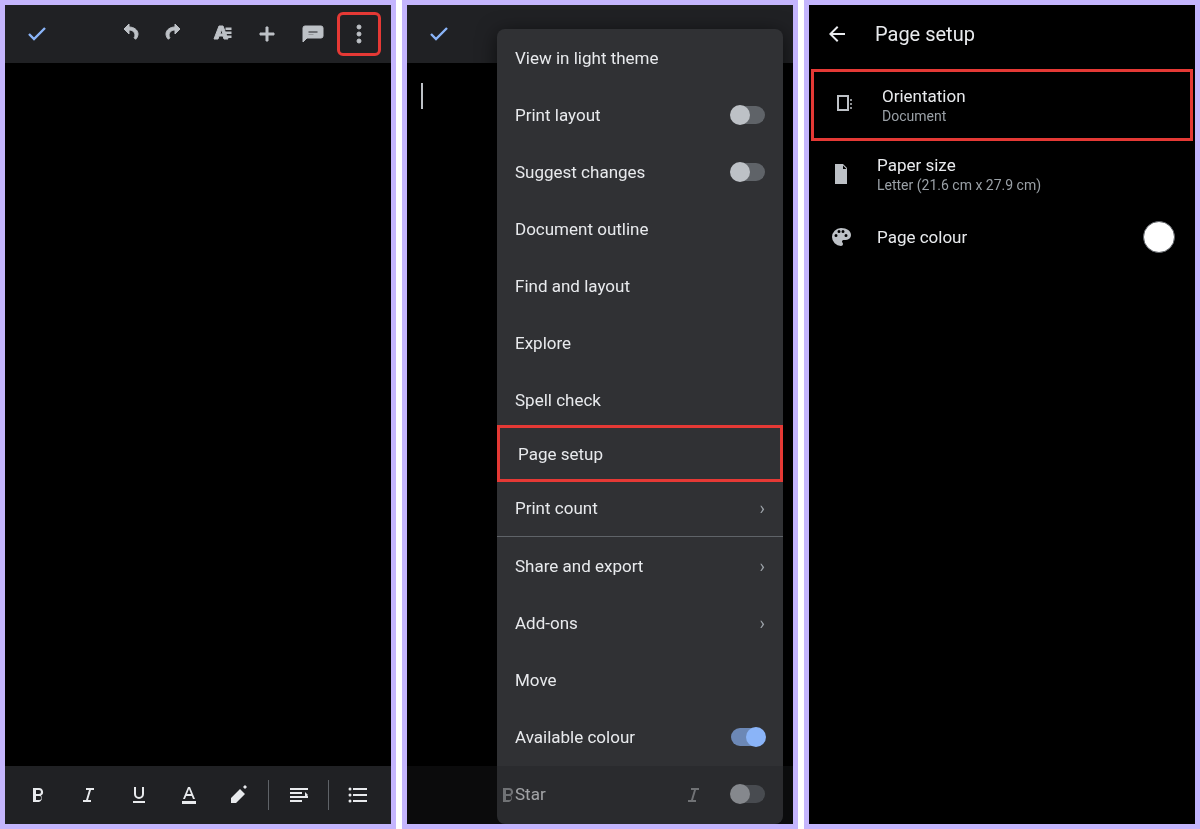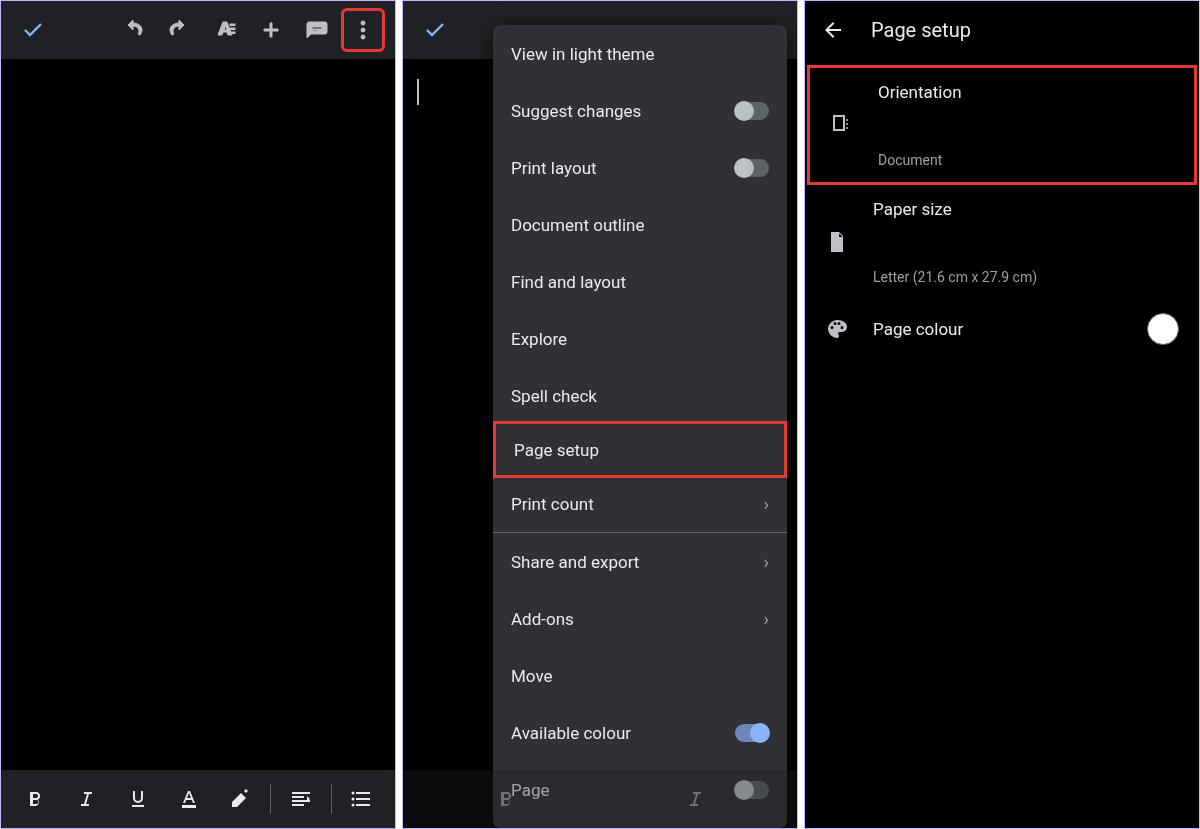--- a/index.html
+++ b/index.html
@@ -11,21 +11,21 @@
     display: flex;
     gap: 6px;
     padding: 0;
   }
   .panel {
     flex: 1 1 0;
     background: #000;
     position: relative;
     overflow: hidden;
     height: 100%;
-    border: 1px solid #c4b5fd;
+    border: 5px solid #c4b5fd;
   }
   
   .top-toolbar {
     height: 58px;
     background: #202124;
     display: flex;
     align-items: center;
     padding: 0 10px;
     color: #bdc1c6;
   }
@@ -138,21 +138,21 @@
   .p3-row.bordered {
     border: 3px solid #e53935;
     margin: 0 2px;
   }
   .p3-icon {
     width: 28px; height: 28px;
     display:flex; align-items:center; justify-content:center;
     color:#bdc1c6;
   }
   .p3-icon svg { width:24px; height:24px; fill:currentColor; }
-  .p3-text { flex:1; display:flex; flex-direction:column;gap:48px; }
+  .p3-text { flex:1; display:flex; flex-direction:column; }
   .p3-text .t1 { font-size: 17px; color:#e8eaed; }
   .p3-text .t2 { font-size: 14px; color:#9aa0a6; margin-top:2px; }
   .color-swatch {
     width: 32px; height: 32px; border-radius: 50%; background:#fff;
     border: 1px solid #5f6368;
   }
 </style>
 </head>
 <body>
 
@@ -269,32 +269,32 @@
   </div>
   <div class="panel2-body">
     <div class="cursor"></div>
   </div>
 
   <div class="overflow-menu">
     <div class="menu-item">
       <span class="menu-label">View in light theme</span>
     </div>
     <div class="menu-item">
+      <span class="menu-label">Print layout</span>
+      <div class="toggle">
+          <div class="knob"></div>
+        </div>
+    </div>
+    <div class="menu-item">
       <span class="menu-label">Suggest changes</span>
       <div class="toggle">
           <div class="knob"></div>
         </div>
     </div>
     <div class="menu-item">
-      <span class="menu-label">Print layout</span>
-      <div class="toggle">
-          <div class="knob"></div>
-        </div>
-    </div>
-    <div class="menu-item">
       <span class="menu-label">Document outline</span>
     </div>
     <div class="menu-item">
       <span class="menu-label">Find and layout</span>
     </div>
     <div class="menu-item">
       <span class="menu-label">Explore</span>
     </div>
     <div class="menu-item">
       <span class="menu-label">Spell check</span>
@@ -318,21 +318,21 @@
     <div class="menu-item">
       <span class="menu-label">Move</span>
     </div>
     <div class="menu-item">
       <span class="menu-label">Available colour</span>
       <div class="toggle on">
           <div class="knob"></div>
         </div>
     </div>
     <div class="menu-item">
-      <span class="menu-label">Page</span>
+      <span class="menu-label">Star</span>
       <div class="toggle">
           <div class="knob"></div>
         </div>
     </div>
   </div>
 
   <div class="bottom-toolbar" style="opacity:.35">
     <div class="bb-btn">
       <svg viewBox="0 0 24 24">
           <path d="M7 5h6a4 4 0 0 1 2 7.5A4 4 0 0 1 13 19H7V5zm3 2v4h3a2 2 0 1 0 0-4h-3zm0 6v4h3.5a2 2 0 1 0 0-4H10z"></path>

